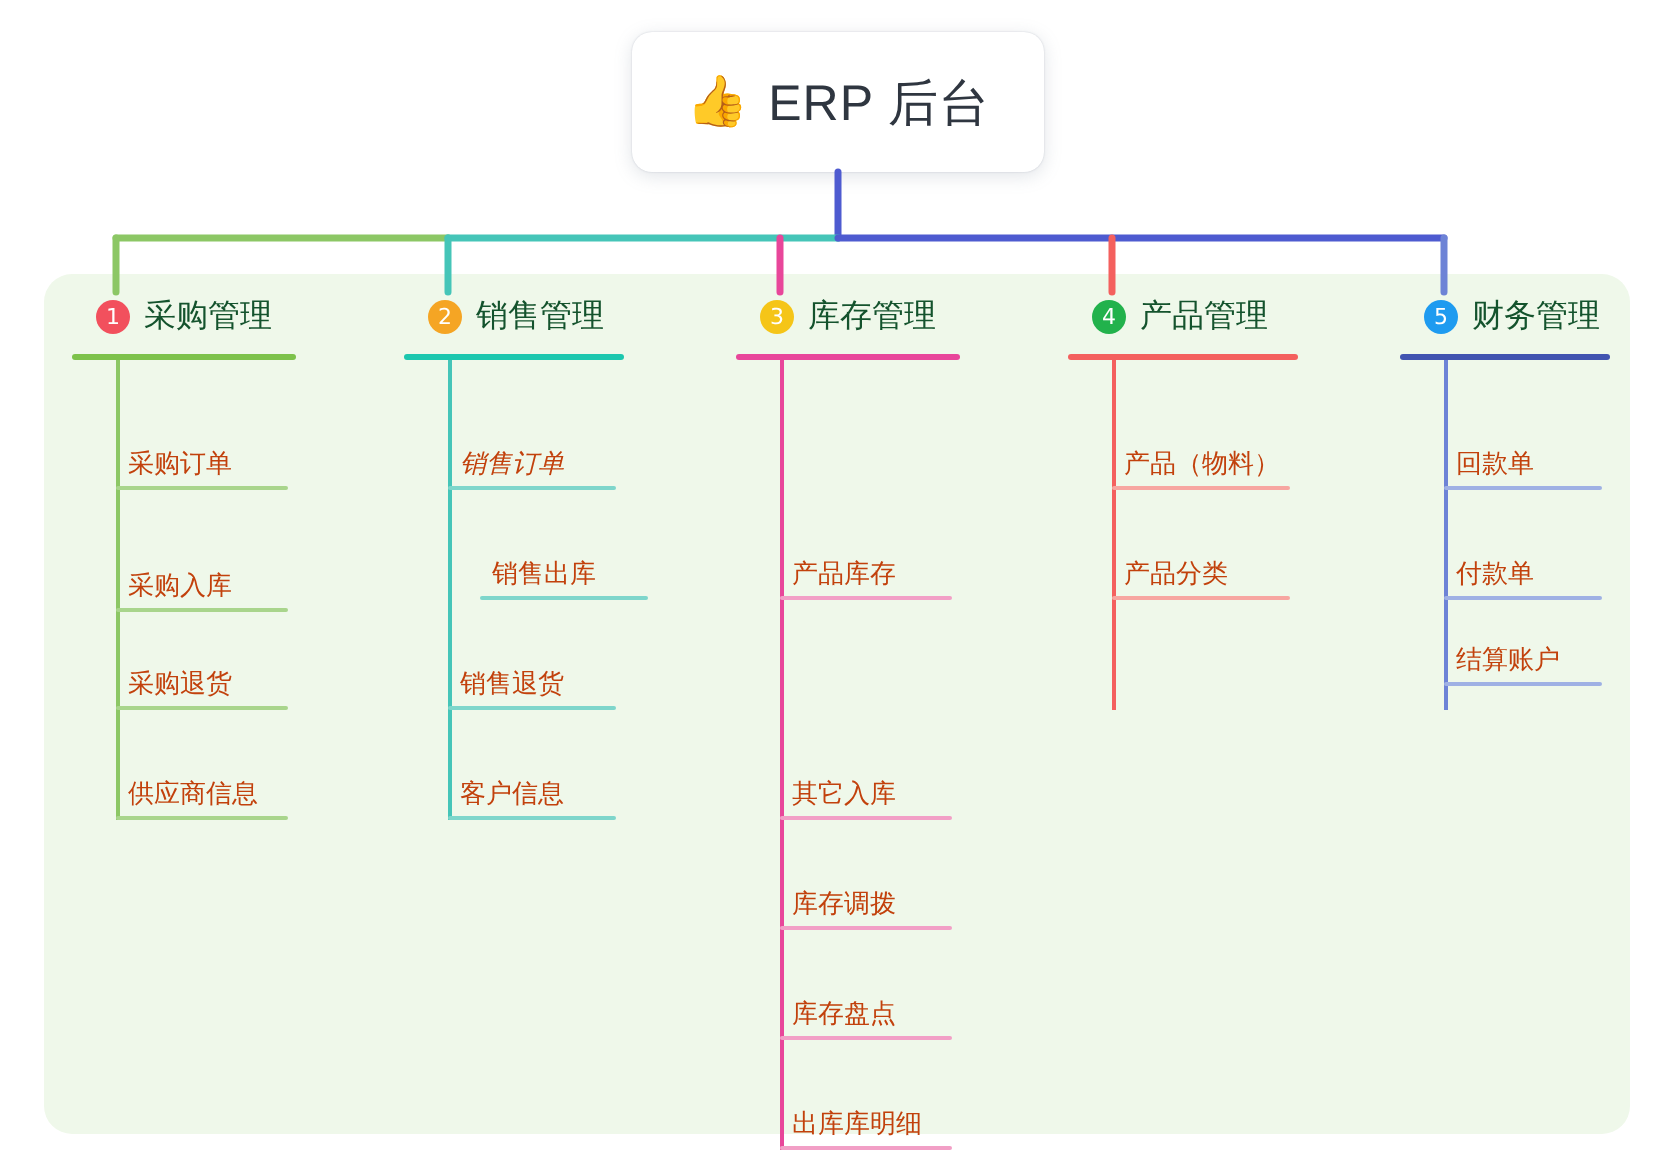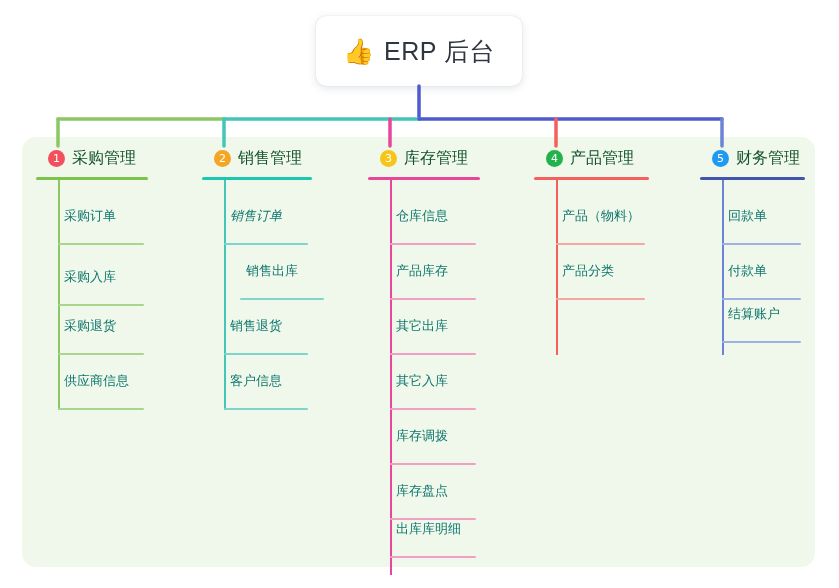--- a/index.html
+++ b/index.html
@@ -105,23 +105,23 @@
   }
   .item {
     position: relative;
     box-sizing: border-box;
     padding-left: 28px;
     display: flex;
     align-items: flex-end;
   }
   .item-label {
     font-size: 13px;
-    color: #0f766e;
+    color: #c2410c;
     white-space: nowrap;
-    padding-bottom: 20px;
+    padding-bottom: 4px;
   }
   .item-rule {
     position: absolute;
     left: 22px;
     bottom: 0;
     height: 2px;
     border-radius: 1px;
   }
   .stem {
     position: absolute;
@@ -206,45 +206,37 @@
       </div>
     </div>
     <div class="column" style="left: 368px; width: 112px;">
       <div class="col-header">
         <span class="badge" style="background: rgb(245, 197, 24);">3</span>
         <span class="col-title">库存管理</span>
       </div>
       <div class="col-rule" style="background: rgb(232, 70, 154);"></div>
       <div class="items" style="height: 395px;">
         <div class="stem" style="background: rgb(232, 70, 154); height: 395px;"></div>
-        <div class="item" style="position: absolute; left: 0px; top: 10px; width: 112px; height: 55px;">
-          <span class="item-label">仓库信息</span>
-          <div class="item-rule" style="background: rgb(242, 159, 198); width: 86px;"></div>
-        </div>
         <div class="item" style="position: absolute; left: 0px; top: 65px; width: 112px; height: 55px;">
           <span class="item-label">产品库存</span>
           <div class="item-rule" style="background: rgb(242, 159, 198); width: 86px;"></div>
         </div>
-        <div class="item" style="position: absolute; left: 0px; top: 120px; width: 112px; height: 55px;">
-          <span class="item-label">其它出库</span>
-          <div class="item-rule" style="background: rgb(242, 159, 198); width: 86px;"></div>
-        </div>
         <div class="item" style="position: absolute; left: 0px; top: 175px; width: 112px; height: 55px;">
           <span class="item-label">其它入库</span>
           <div class="item-rule" style="background: rgb(242, 159, 198); width: 86px;"></div>
         </div>
         <div class="item" style="position: absolute; left: 0px; top: 230px; width: 112px; height: 55px;">
           <span class="item-label">库存调拨</span>
           <div class="item-rule" style="background: rgb(242, 159, 198); width: 86px;"></div>
         </div>
         <div class="item" style="position: absolute; left: 0px; top: 285px; width: 112px; height: 55px;">
           <span class="item-label">库存盘点</span>
           <div class="item-rule" style="background: rgb(242, 159, 198); width: 86px;"></div>
         </div>
-        <div class="item" style="position: absolute; left: 0px; top: 340px; width: 112px; height: 38px;">
+        <div class="item" style="position: absolute; left: 0px; top: 340px; width: 112px; height: 55px;">
           <span class="item-label">出库库明细</span>
           <div class="item-rule" style="background: rgb(242, 159, 198); width: 86px;"></div>
         </div>
       </div>
     </div>
     <div class="column" style="left: 534px; width: 115px;">
       <div class="col-header">
         <span class="badge" style="background: rgb(34, 178, 76);">4</span>
         <span class="col-title">产品管理</span>
       </div>

